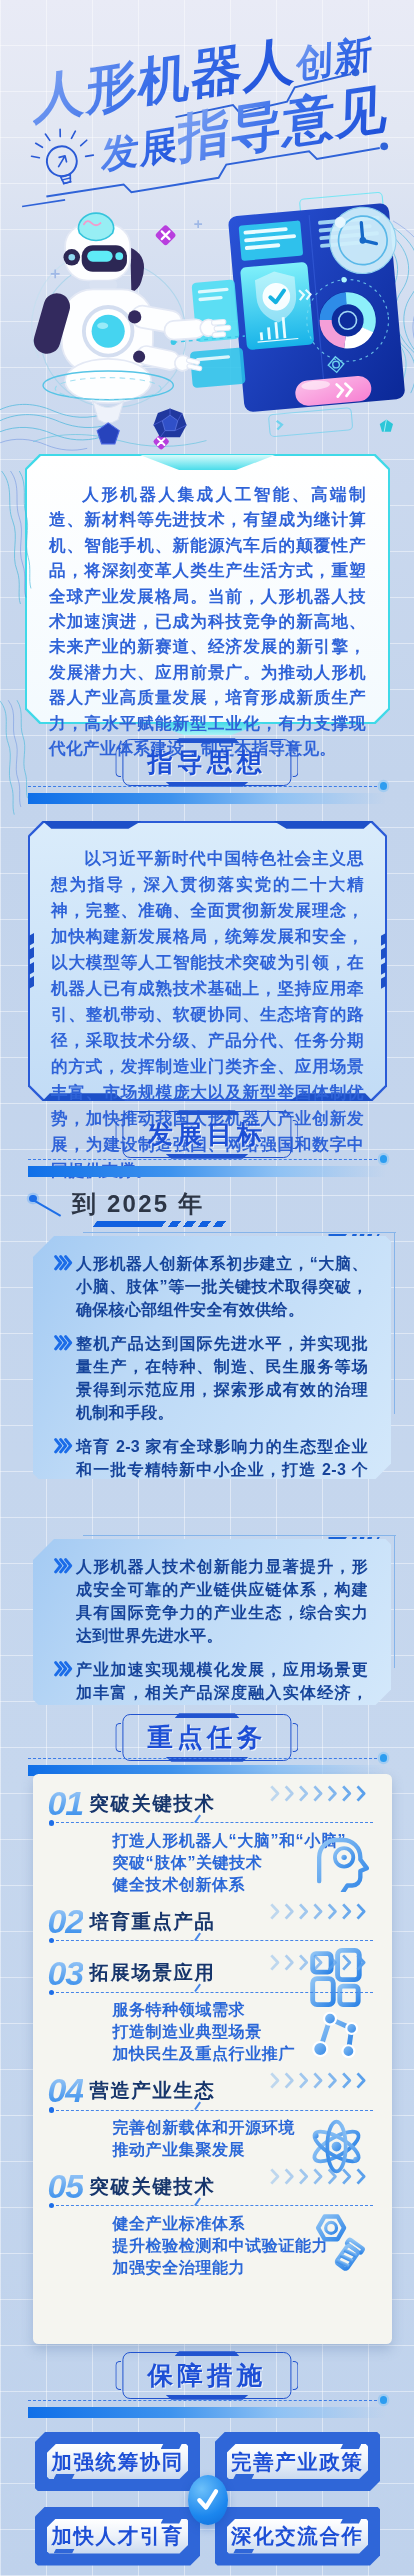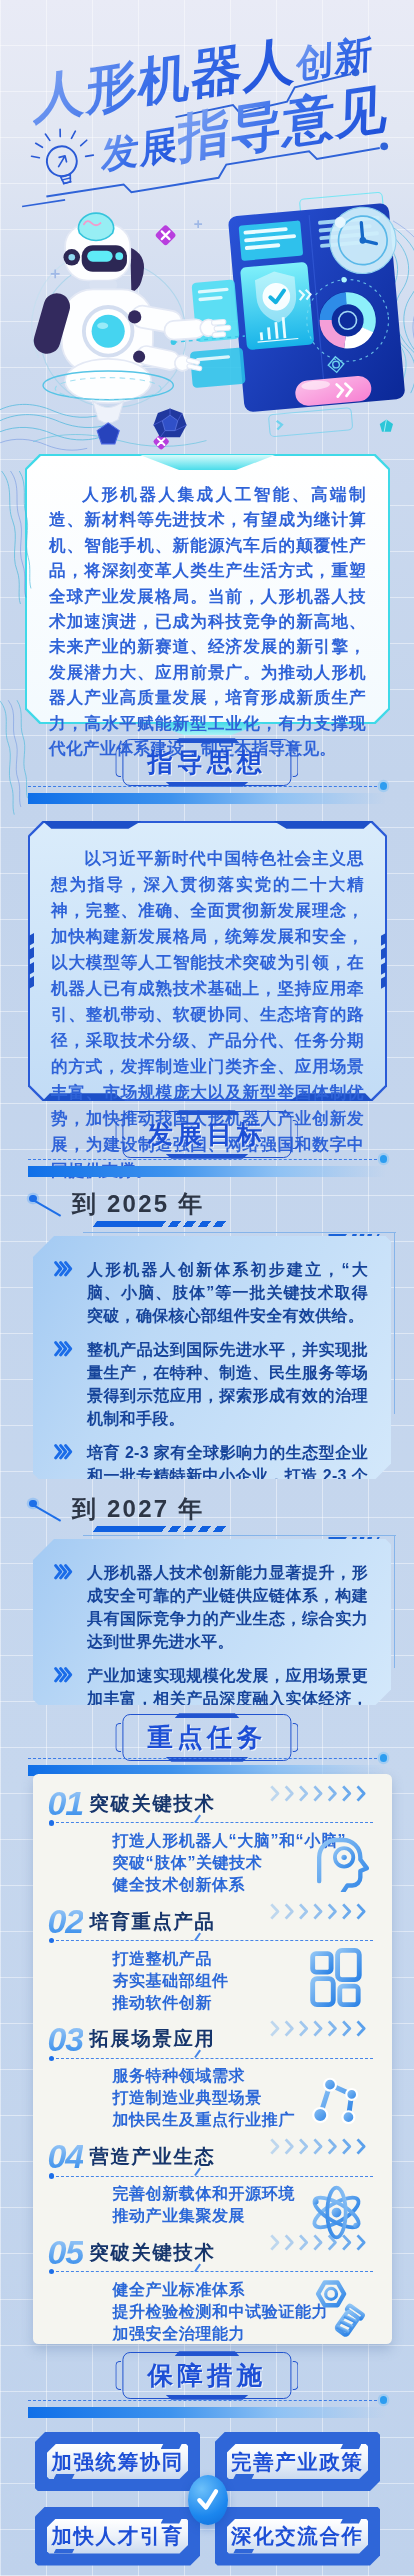--- a/index.html
+++ b/index.html
@@ -92,21 +92,21 @@
     background:linear-gradient(90deg,#1060e0 0 50%,rgba(0,0,0,0) 50%),
                repeating-linear-gradient(90deg,#1060e0 0 8.8px,rgba(0,0,0,0) 8.8px 15px);}
 
   
   .goal-card{position:absolute;left:33px;width:358px;box-sizing:border-box;
     background:linear-gradient(120deg,#a3caf3 0%,#bcd9f6 35%,#d3e8fb 100%);
     clip-path:polygon(21px 0,calc(100% - 5.5px) 0,100% 5.5px,100% calc(100% - 15.5px),calc(100% - 15.5px) 100%,5.5px 100%,0 calc(100% - 5.5px),0 21px);
     padding:15.5px 23px 3.3px 21px;}
   .goal-line{position:absolute;background:#85b4ea;}
   .goal-flag{position:absolute;}
-  .gb{display:flex;gap:13px;margin-bottom:11px;margin-top:6px;}
+  .gb{display:flex;gap:2px;margin-bottom:11px;}
   .gb svg{flex:0 0 20px;margin-top:3.9px;}
   .gb p{margin:0;font-size:16px;line-height:23px;color:#16449a;font-weight:700;text-align:justify;letter-spacing:0.3px;}
 
   
   .tasks-card{position:absolute;top:1774px;left:33px;width:359px;height:570px;
     background:
       radial-gradient(rgba(210,212,206,.25) 0.6px, rgba(0,0,0,0) 0.6px),
       #f5f5f0;
     background-size:3.9px 3.9px;
     border-radius:5.5px;box-shadow:0 5.5px 12px rgba(80,110,160,.28);box-sizing:border-box;padding-top:4.4px;}
@@ -417,26 +417,20 @@
       <p>整机产品达到国际先进水平，并实现批量生产，在特种、制造、民生服务等场景得到示范应用，探索形成有效的治理机制和手段。</p>
     </div>
     <div class="gb">
       <svg width="20" height="15.5" viewBox="0 0 36 28">
         <path d="M3,3 l9,11 -9,11 M12,3 l9,11 -9,11 M21,3 l9,11 -9,11" stroke="#1b6ce8" stroke-width="5.5" fill="none" stroke-linecap="round" stroke-linejoin="round"></path>
       </svg>
       <p>培育 2-3 家有全球影响力的生态型企业和一批专精特新中小企业，打造 2-3 个产业发展集聚区，孕育开拓一批新业务、新模式、新业态。</p>
     </div>
   </div>
 
-  <div class="yh" style="top:1493px;">
-    <span class="yh-dot"></span>
-    <span class="yh-line"></span>
-    <span class="yh-text">到 2027 年</span>
-    <span class="yh-bar"></span>
-  </div>
 
   <div class="goal-line" style="top:1535px;left:83px;width:313px;height:1.1px;"></div>
   <div class="goal-line" style="top:1535px;left:394px;width:1.1px;height:133px;"></div>
   <svg class="goal-flag" style="top:1537px;right:25.4px;" width="61" height="12" viewBox="0 0 110 22">
     <polygon points="0,0 34,0 18,20 0,20" fill="#1a63d8"></polygon>
     <polygon points="44,0 52,0 47,20 39,20" fill="#1a63d8"></polygon>
     <polygon points="58,0 66,0 61,20 53,20" fill="#1a63d8"></polygon>
     <polygon points="72,0 80,0 75,20 67,20" fill="#1a63d8"></polygon>
     <polygon points="90,0 94,0 84,20 80,20" fill="#1a63d8"></polygon>
   </svg>
@@ -512,25 +506,20 @@
               <path d="M32,4 l12,13 -12,13" opacity=".45"></path>
             <path d="M58,4 l12,13 -12,13" opacity=".55"></path>
               <path d="M84,4 l12,13 -12,13" opacity=".65"></path>
             <path d="M110,4 l12,13 -12,13" opacity=".75"></path>
               <path d="M136,4 l12,13 -12,13" opacity=".88"></path>
             <path d="M162,4 l12,13 -12,13"></path>
           </g>
         </svg>
       </div>
       <div class="task-dash"></div>
-      <ul class="task-points">
-        <li>打造整机产品</li>
-        <li>夯实基础部组件</li>
-        <li>推动软件创新</li>
-      </ul>
       <svg class="task-icon" viewBox="0 0 120 120">
         <defs>
             <linearGradient id="i2" x1="0" y1="0" x2="1" y2="1">
               <stop offset="0" stop-color="#8fc4f5"></stop>
               <stop offset="1" stop-color="#2e84e6"></stop>
             </linearGradient>
           </defs>
         <g fill="none" stroke="url(#i2)" stroke-width="9" stroke-linejoin="round">
           <rect x="16" y="16" width="34" height="34" rx="6"></rect>
           <rect x="62" y="10" width="40" height="54" rx="8"></rect>

